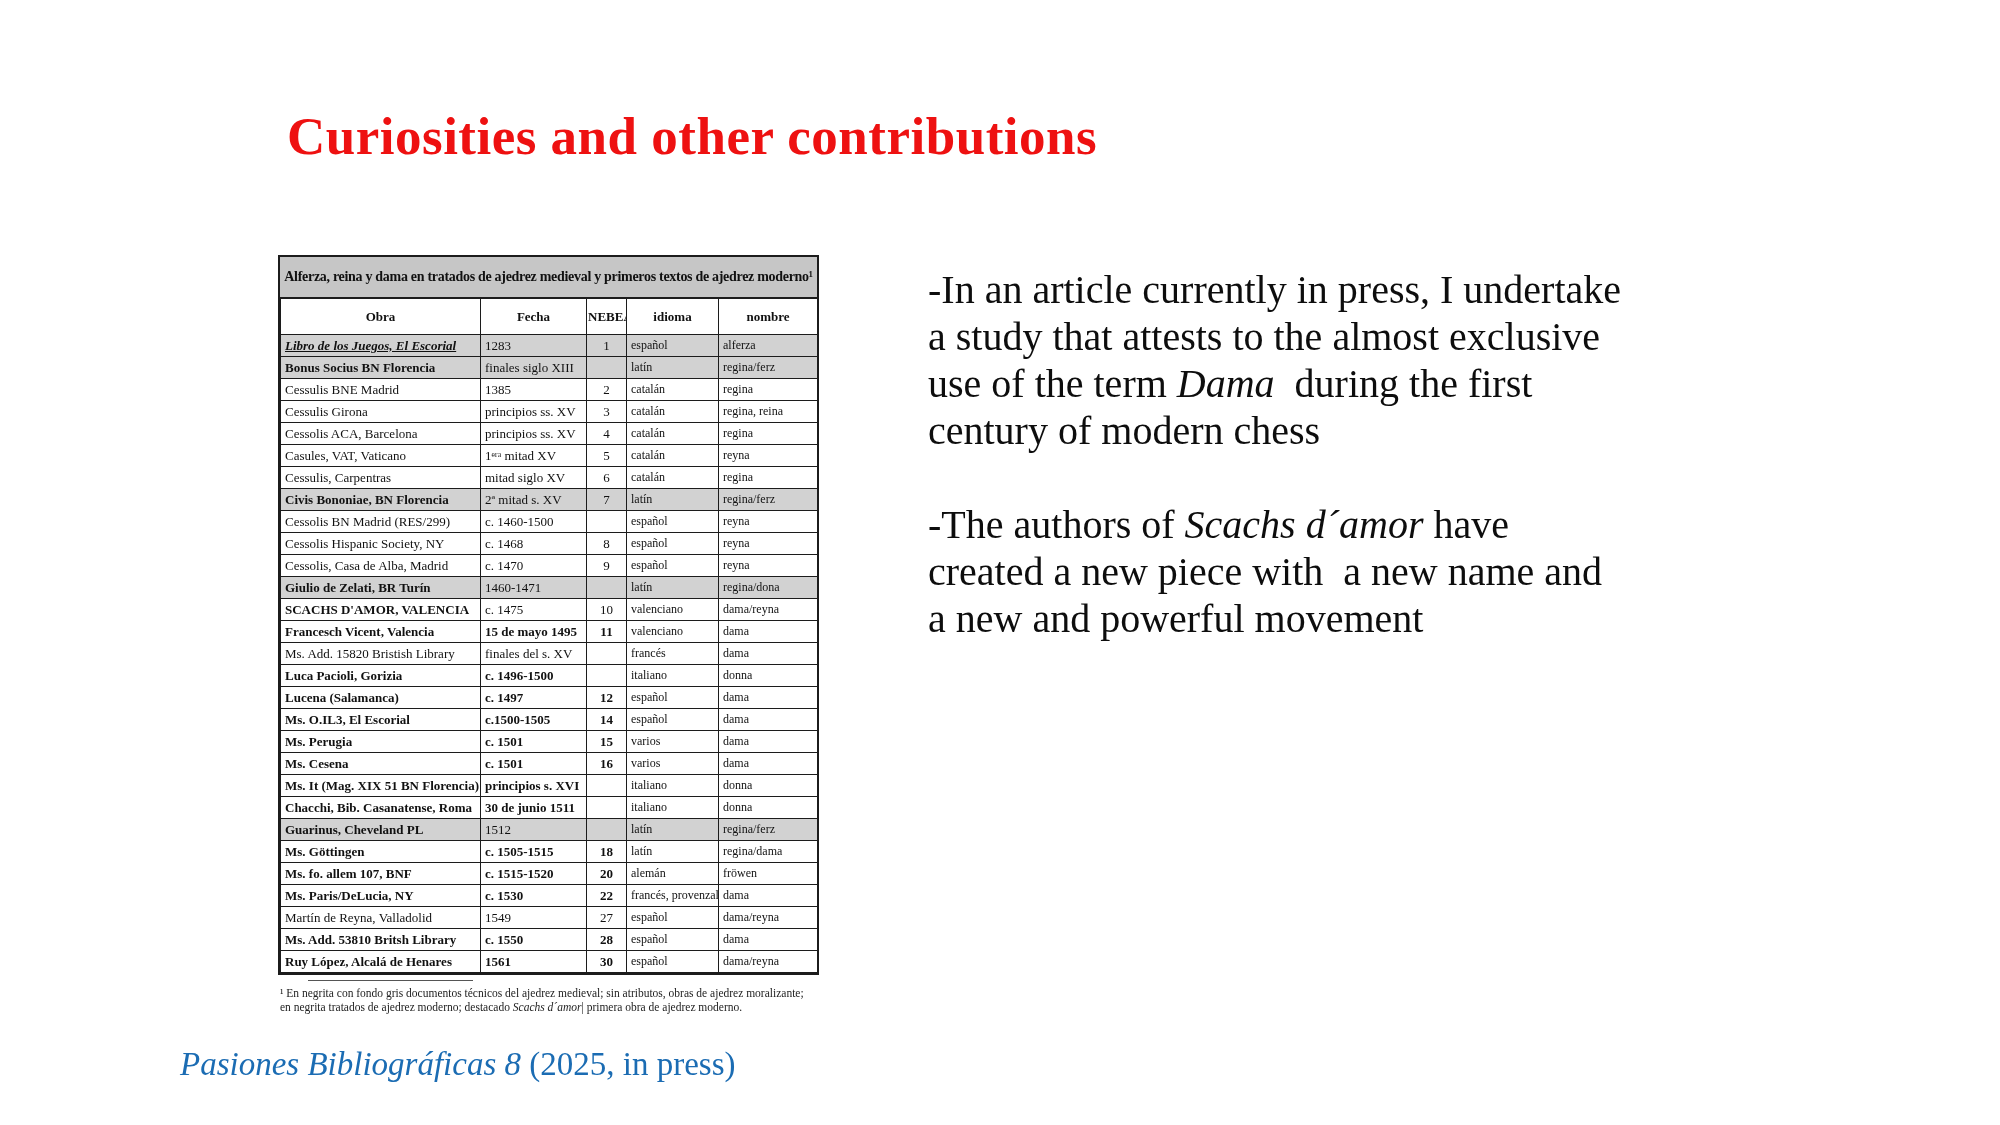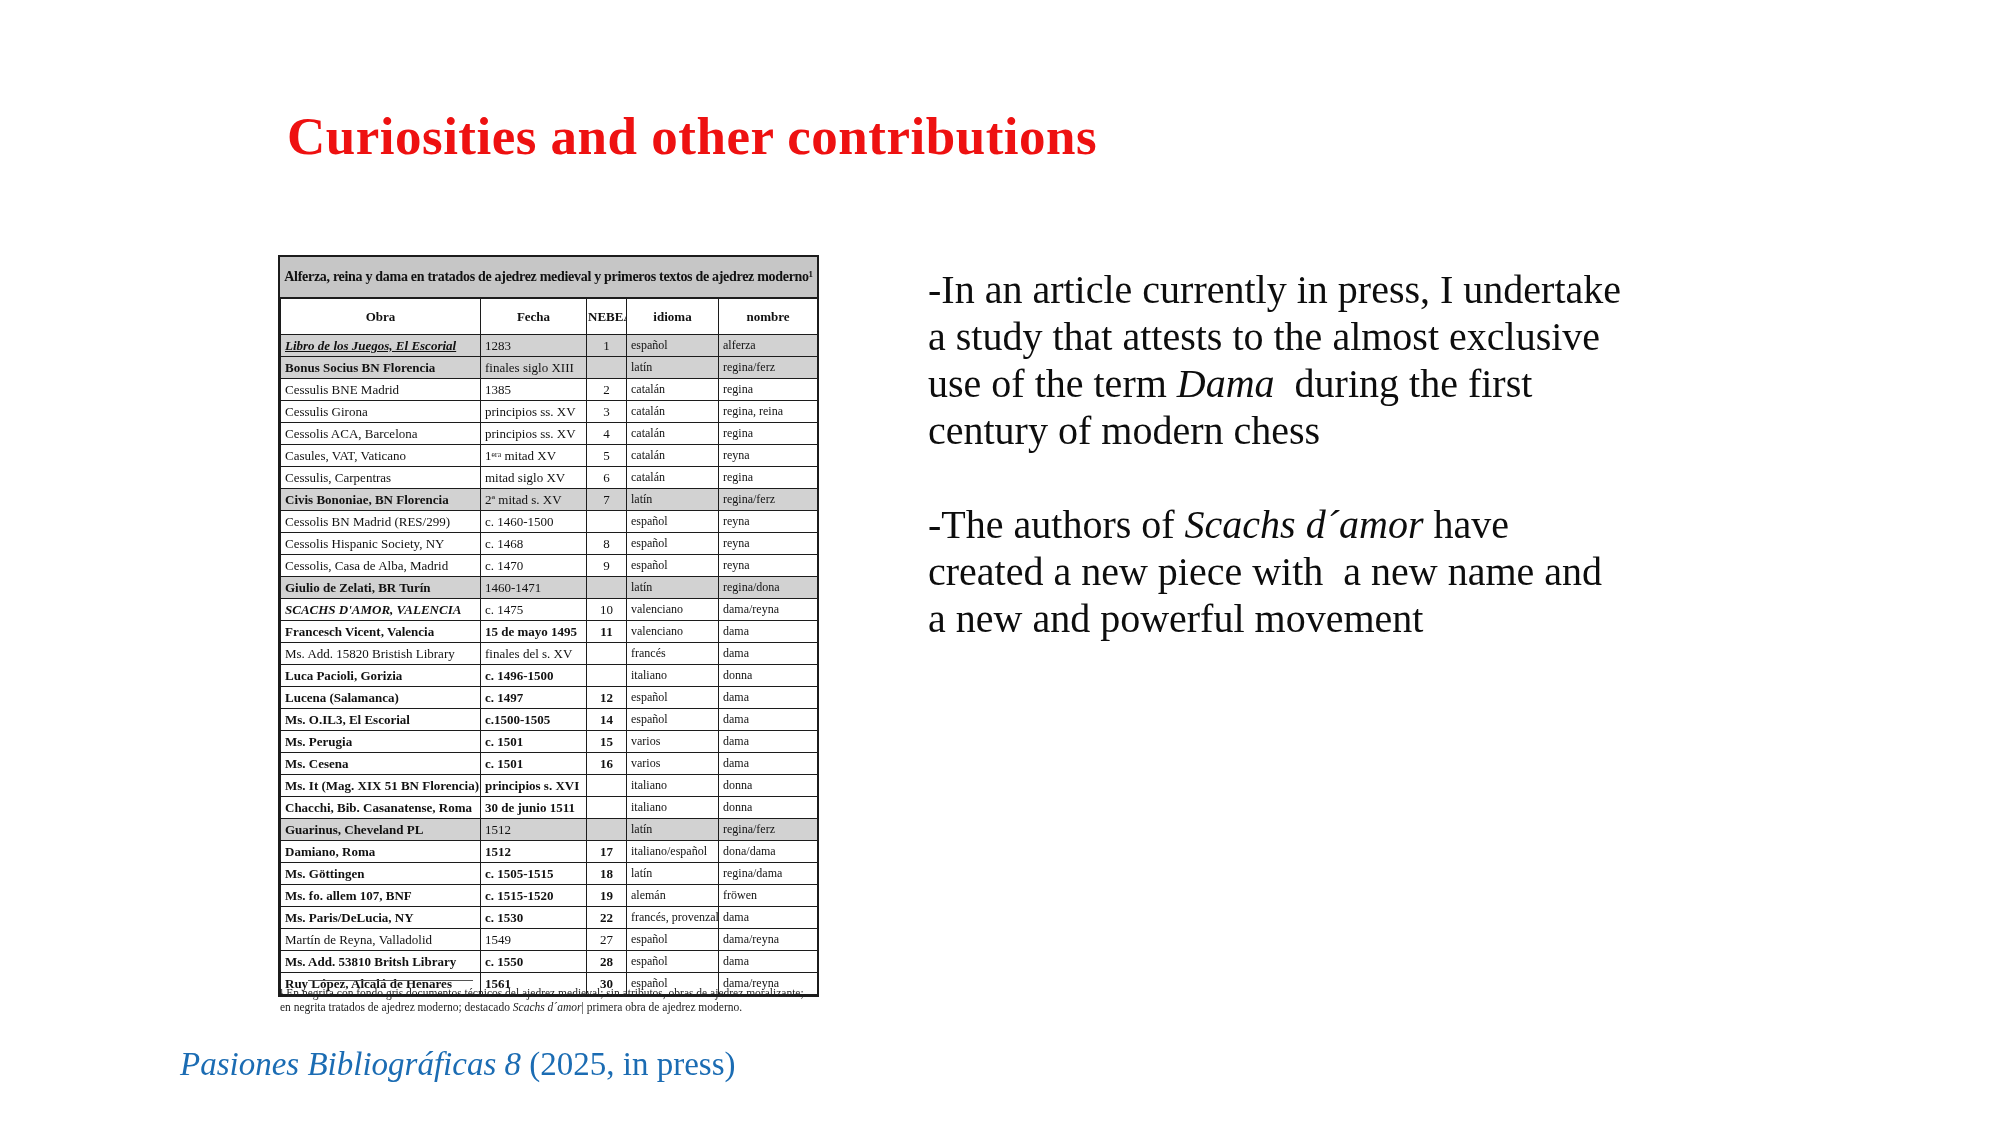--- a/index.html
+++ b/index.html
@@ -69,21 +69,21 @@
     font-size:13px;
     padding:0 0 0 4px;
     text-align:left;
   }
   table.bib td.col-nebea{text-align:center;padding:0;}
   table.bib td.col-idioma, table.bib td.col-nombre{font-size:12px;}
   tr.gray, tr.gray-italic{background:#d2d2d2;}
   tr.gray td.col-obra{font-weight:bold;margin-top:28px;}
   tr.gray-italic td.col-obra{font-weight:bold;font-style:italic;text-decoration:underline;}
   tr.bold td.col-obra, tr.bold td.col-fecha, tr.bold td.col-nebea{font-weight:bold;}
-  tr.bold-italic td.col-obra{font-weight:bold;font-style:italic;}
+  tr.bold-italic td.col-obra{font-weight:bold;}
   tr.bold-italic td.col-fecha{font-weight:normal;}
   
   .footnote{
     position:absolute;
     left:280px;top:980px;
     width:560px;
     font-size:11.5px;
     line-height:14px;
     color:#222;
   }
@@ -296,37 +296,30 @@
             <td class="col-nombre">donna</td>
           </tr>
           <tr class="gray">
             <td class="col-obra">Guarinus, Cheveland PL</td>
             <td class="col-fecha">1512</td>
             <td class="col-nebea"></td>
             <td class="col-idioma">latín</td>
             <td class="col-nombre">regina/ferz</td>
           </tr>
           <tr class="bold">
-            <td class="col-obra">Damiano, Roma</td>
-            <td class="col-fecha">1512</td>
-            <td class="col-nebea">17</td>
-            <td class="col-idioma">italiano/español</td>
-            <td class="col-nombre">dona/dama</td>
-          </tr>
-          <tr class="bold">
             <td class="col-obra">Ms. Göttingen</td>
             <td class="col-fecha">c. 1505-1515</td>
             <td class="col-nebea">18</td>
             <td class="col-idioma">latín</td>
             <td class="col-nombre">regina/dama</td>
           </tr>
           <tr class="bold">
             <td class="col-obra">Ms. fo. allem 107, BNF</td>
             <td class="col-fecha">c. 1515-1520</td>
-            <td class="col-nebea">19</td>
+            <td class="col-nebea">20</td>
             <td class="col-idioma">alemán</td>
             <td class="col-nombre">fröwen</td>
           </tr>
           <tr class="bold">
             <td class="col-obra">Ms. Paris/DeLucia, NY</td>
             <td class="col-fecha">c. 1530</td>
             <td class="col-nebea">22</td>
             <td class="col-idioma">francés, provenzal</td>
             <td class="col-nombre">dama</td>
           </tr>

